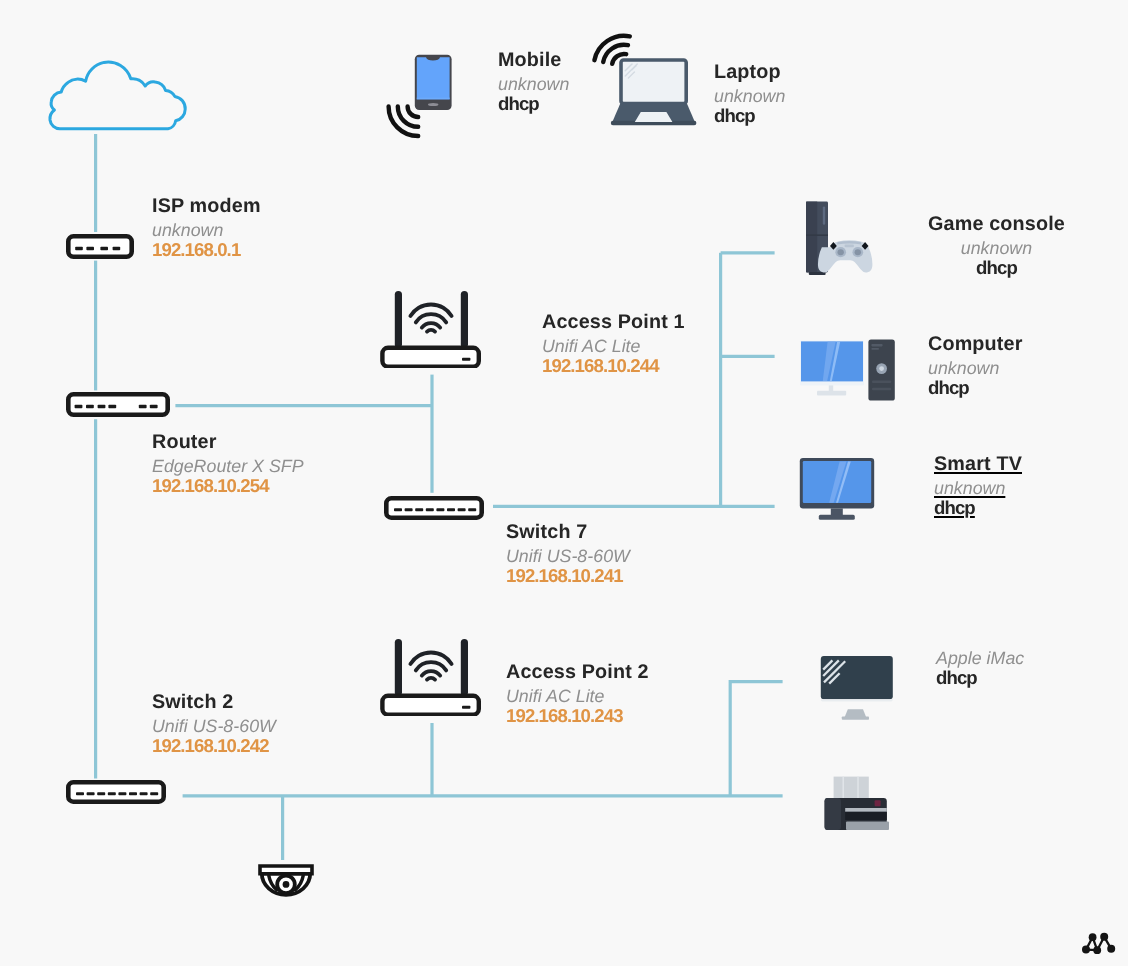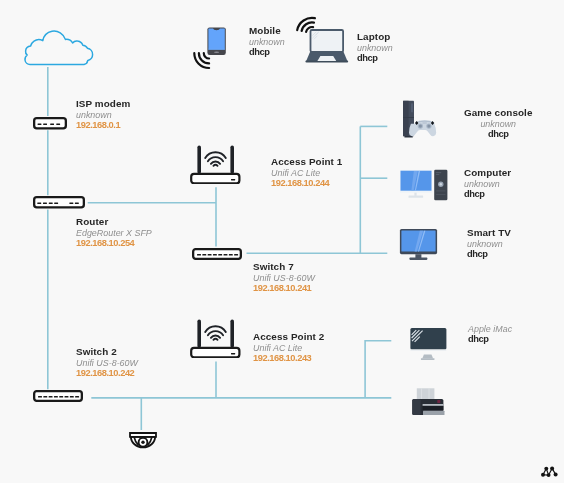--- a/index.html
+++ b/index.html
@@ -341,21 +341,21 @@
     <div class="t-sub">unknown</div>
     <div class="t-val dark">dhcp</div>
   </div>
 
   <div class="lbl" style="left:464px;top:166px;">
     <div class="t-title">Computer</div>
     <div class="t-sub">unknown</div>
     <div class="t-val dark">dhcp</div>
   </div>
 
-  <div class="lbl" style="left:467px;top:226px;">
+  <div class="lbl" style="left:467px;top:226px;text-decoration:underline;">
     <div class="t-title">Smart TV</div>
     <div class="t-sub">unknown</div>
     <div class="t-val dark">dhcp</div>
   </div>
 
   <div class="lbl" style="left:468px;top:325px;">
     <div class="t-sub">Apple iMac</div>
     <div class="t-val dark">dhcp</div>
   </div>
 

